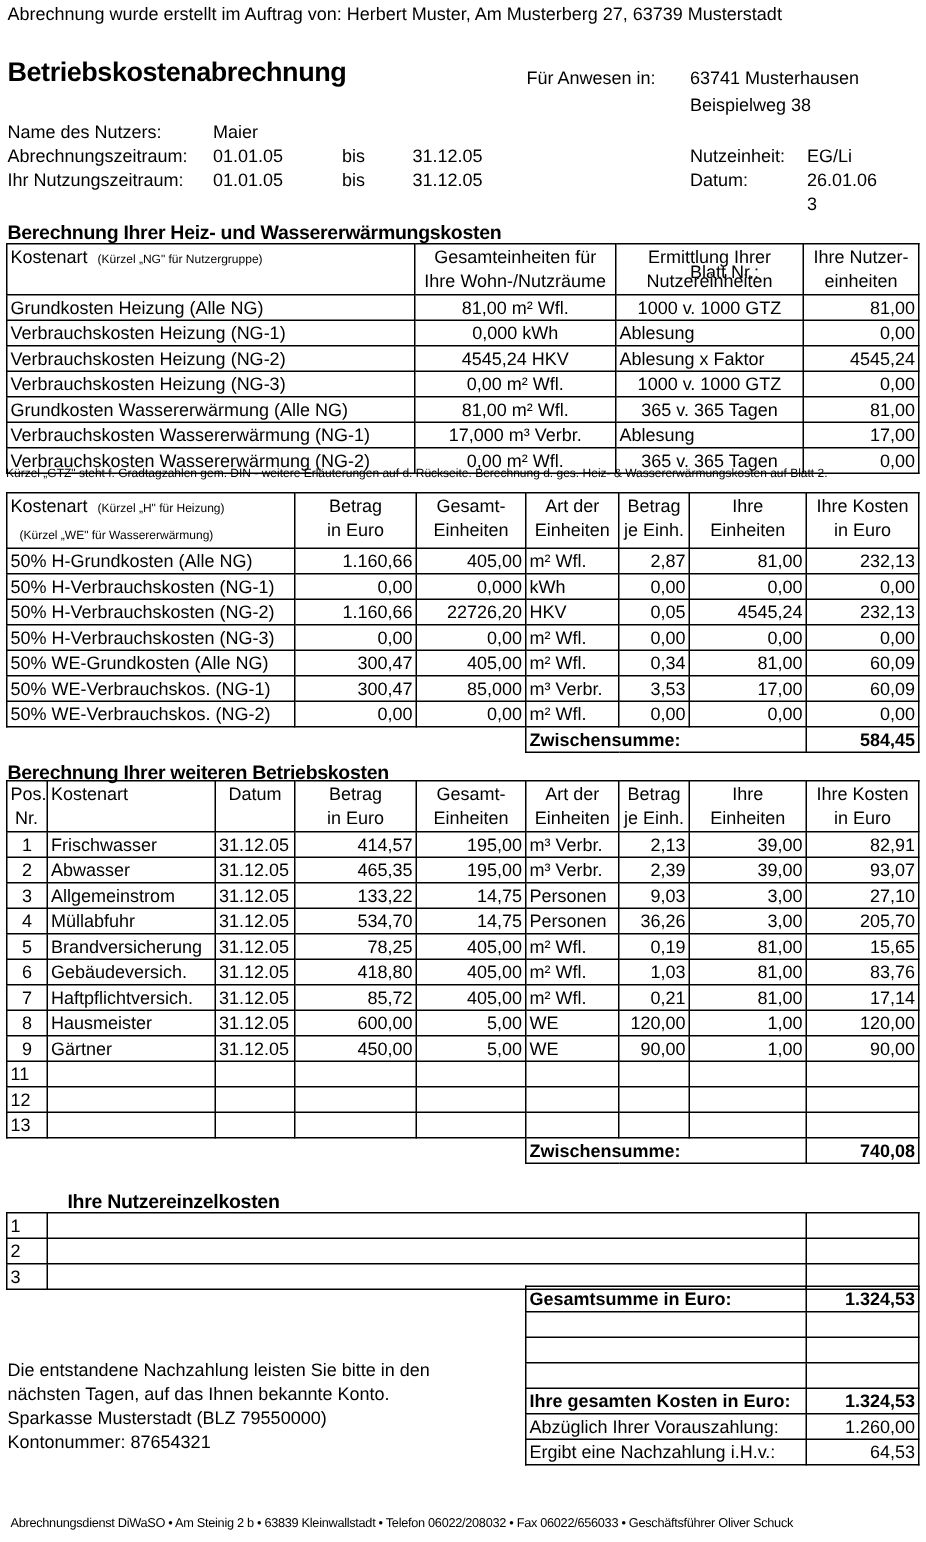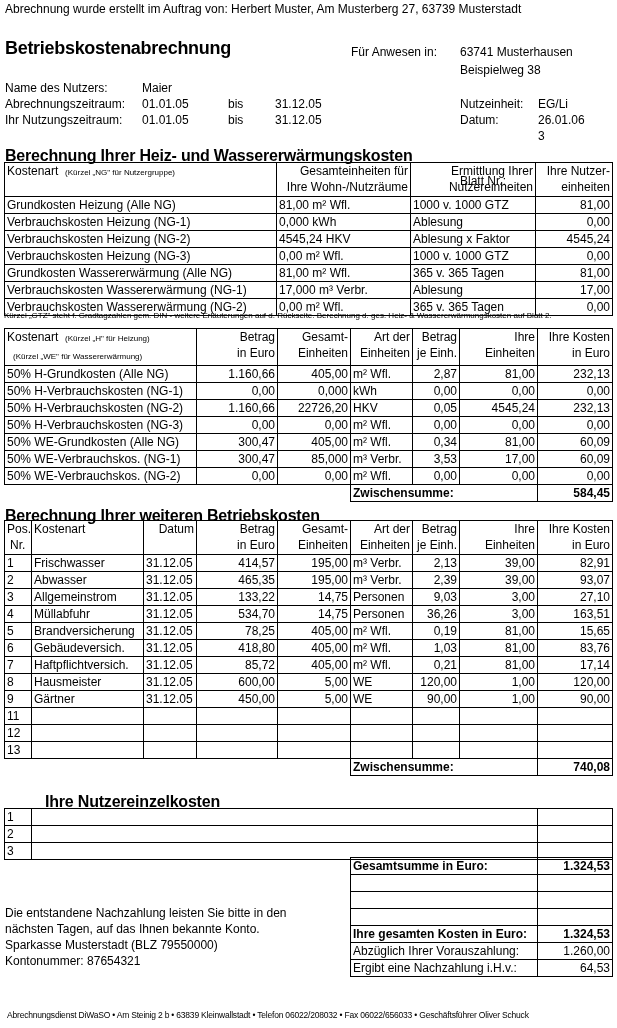--- a/index.html
+++ b/index.html
@@ -1,27 +1,27 @@
 <!DOCTYPE html>
 <html><head>
 <meta charset="utf-8">
 <style>
   html, body { margin:0; padding:0; background:#ffffff; }
   body { width:617px; height:1028px; position:relative; overflow:hidden;
          font-family:"Liberation Sans", sans-serif; color:#000; font-size:12px; }
   .abs { position:absolute; white-space:nowrap; }
   .t12 { font-size:12px; }
   .title { font-size:18px; font-weight:bold; letter-spacing:-0.3px; }
-  .sect { font-size:16px; font-weight:bold; letter-spacing:-0.2px; }
+  .sect { font-size:13px; font-weight:bold; letter-spacing:-0.2px; }
   table { border-collapse:collapse; position:absolute; table-layout:fixed; }
   td { border:1px solid #000; padding:0 2px; height:16px; line-height:16px;
        font-size:12px; white-space:nowrap; overflow:hidden; }
   td.r { text-align:right; }
-  td.c { text-align:left; }
-  td.h { line-height:16px; vertical-align:top; text-align:right; }
+  td.c { text-align:center; }
+  td.h { line-height:16px; vertical-align:top; text-align:center; }
   td.hl { vertical-align:top; text-align:left; }
   .small { font-size:8px; }
   td.nb { border:none; }
   td.bold { font-weight:bold; }
   .footnote { font-size:8px; }
   .footer { font-size:8.5px; letter-spacing:-0.2px; }
 </style>
 </head>
 <body>
 
@@ -325,21 +325,21 @@
       </tr>
       <tr>
         <td class="c">4</td>
         <td>Müllabfuhr</td>
         <td>31.12.05</td>
         <td class="r">534,70</td>
         <td class="r">14,75</td>
         <td>Personen</td>
         <td class="r">36,26</td>
         <td class="r">3,00</td>
-        <td class="r">163,51</td>
+        <td class="r">205,70</td>
       </tr>
       <tr>
         <td class="c">5</td>
         <td>Brandversicherung</td>
         <td>31.12.05</td>
         <td class="r">78,25</td>
         <td class="r">405,00</td>
         <td>m² Wfl.</td>
         <td class="r">0,19</td>
         <td class="r">81,00</td>

